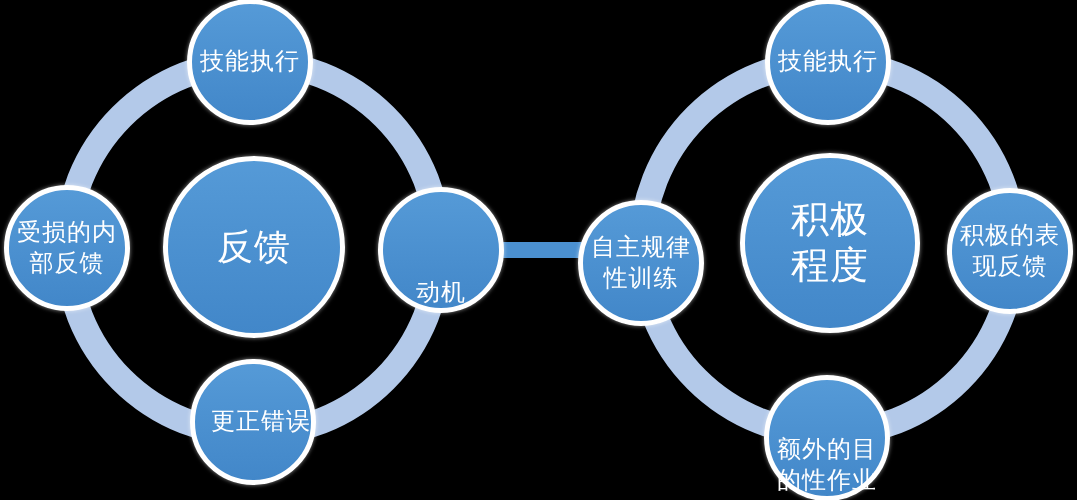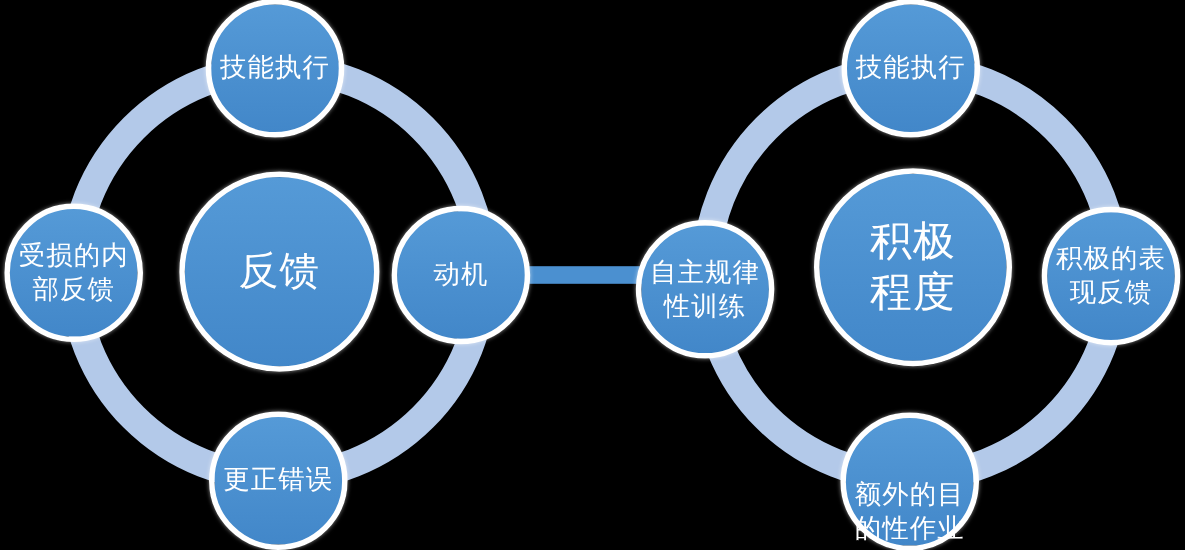--- a/index.html
+++ b/index.html
@@ -52,22 +52,22 @@
     white-space:pre-line;
     font-weight:300;
     letter-spacing:1px;
   }
   .sat{width:126px;height:126px;font-size:24px;line-height:1.3;}
   .hub{z-index:4;}
   #hub-feedback{left:163px;top:156px;width:182px;height:182px;font-size:36px;line-height:1.1;}
   #hub-positivity{left:740px;top:153px;width:180px;height:180px;font-size:38px;line-height:1.2;}
   #sat-skill-execution{left:187px;top:-1px;}
   #sat-impaired-internal-feedback{left:4px;top:185px;}
-  #sat-correct-errors{left:190px;top:374px;}
-  #sat-motivation{left:356px;top:187px;}
+  #sat-correct-errors{left:190px;top:359px;justify-content:flex-end;}
+  #sat-motivation{left:378px;top:187px;align-items:flex-end;}
   #sat-goal-setting{left:765px;top:-1px;}
   #sat-autonomous-training{left:578px;top:200px;}
   #sat-extra-homework{left:764px;top:375px;align-items:flex-end;}
   #sat-positive-performance-feedback{left:947px;top:188px;}
 </style>
 </head>
 <body>
 
 <div id="stage">
 

